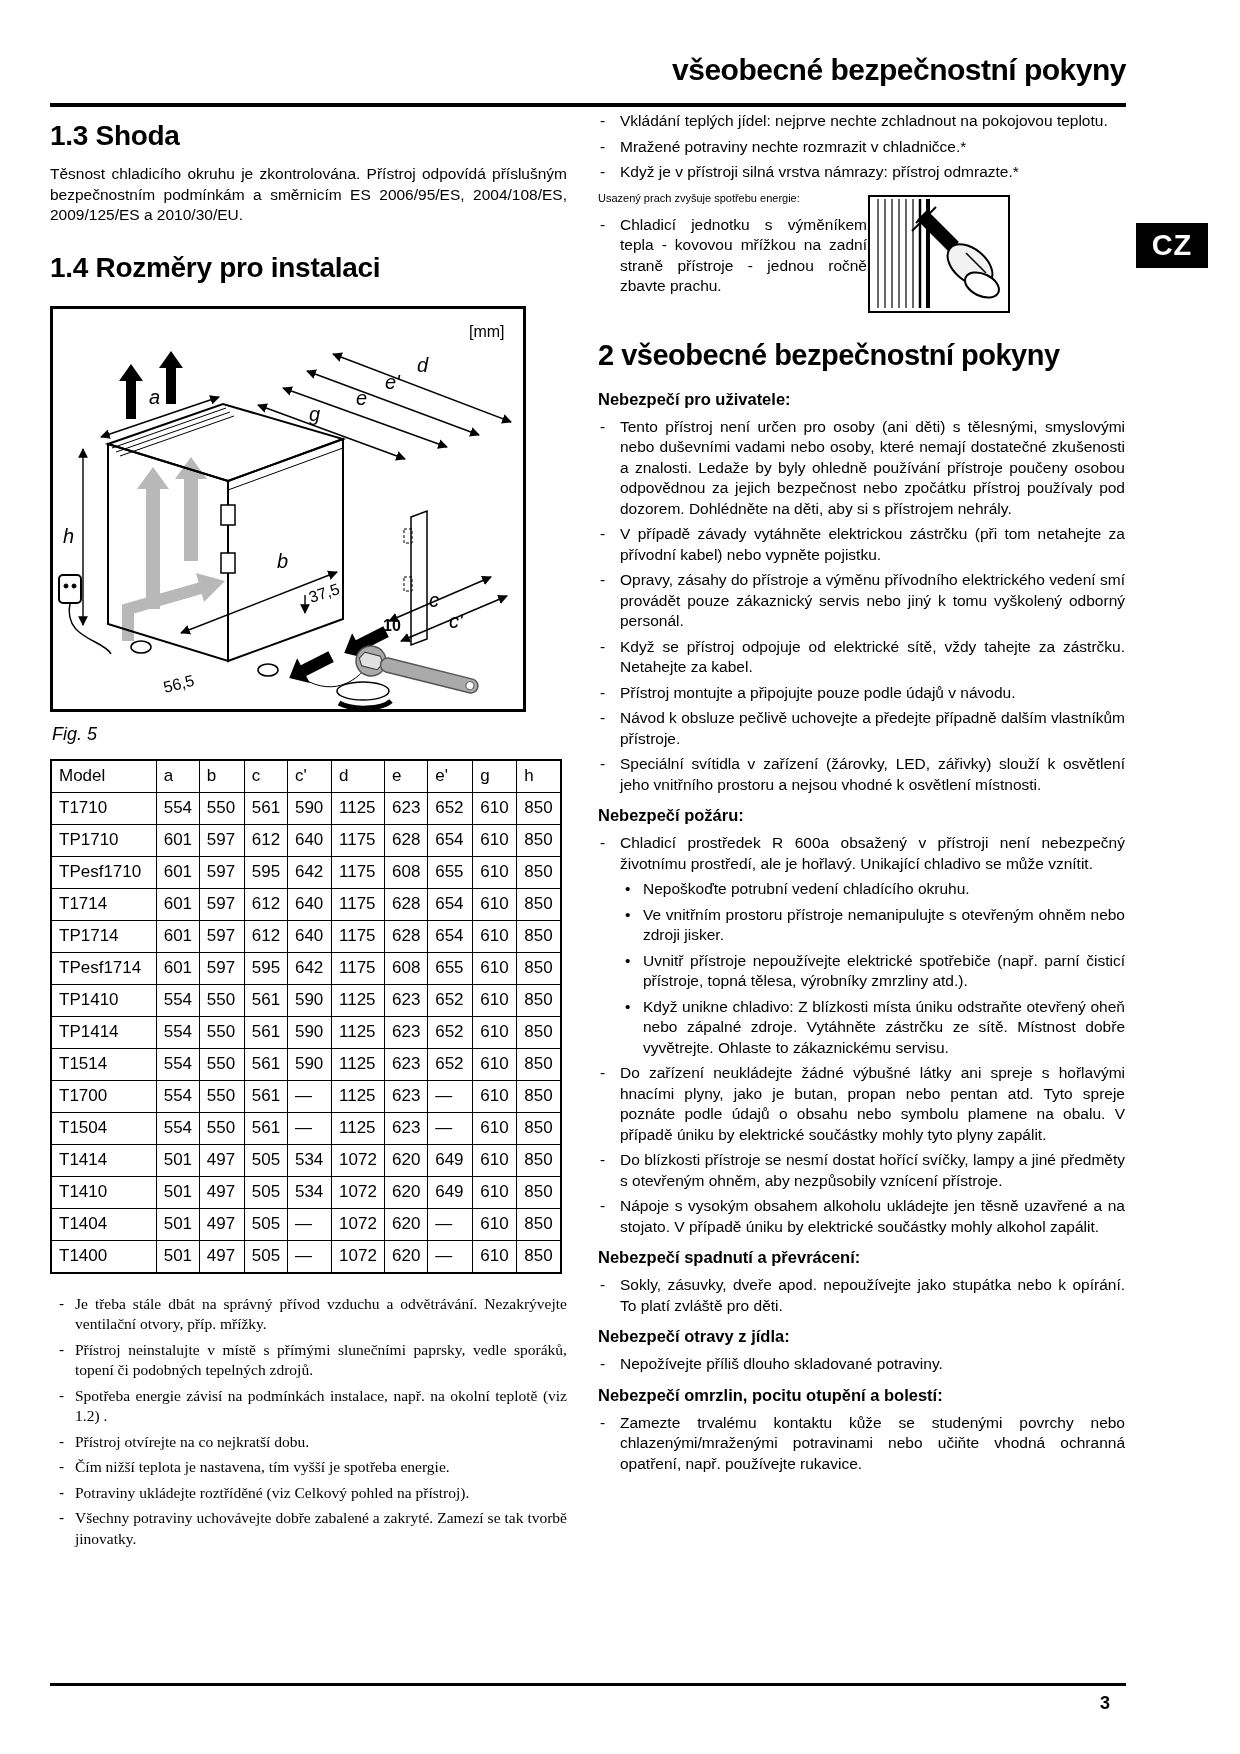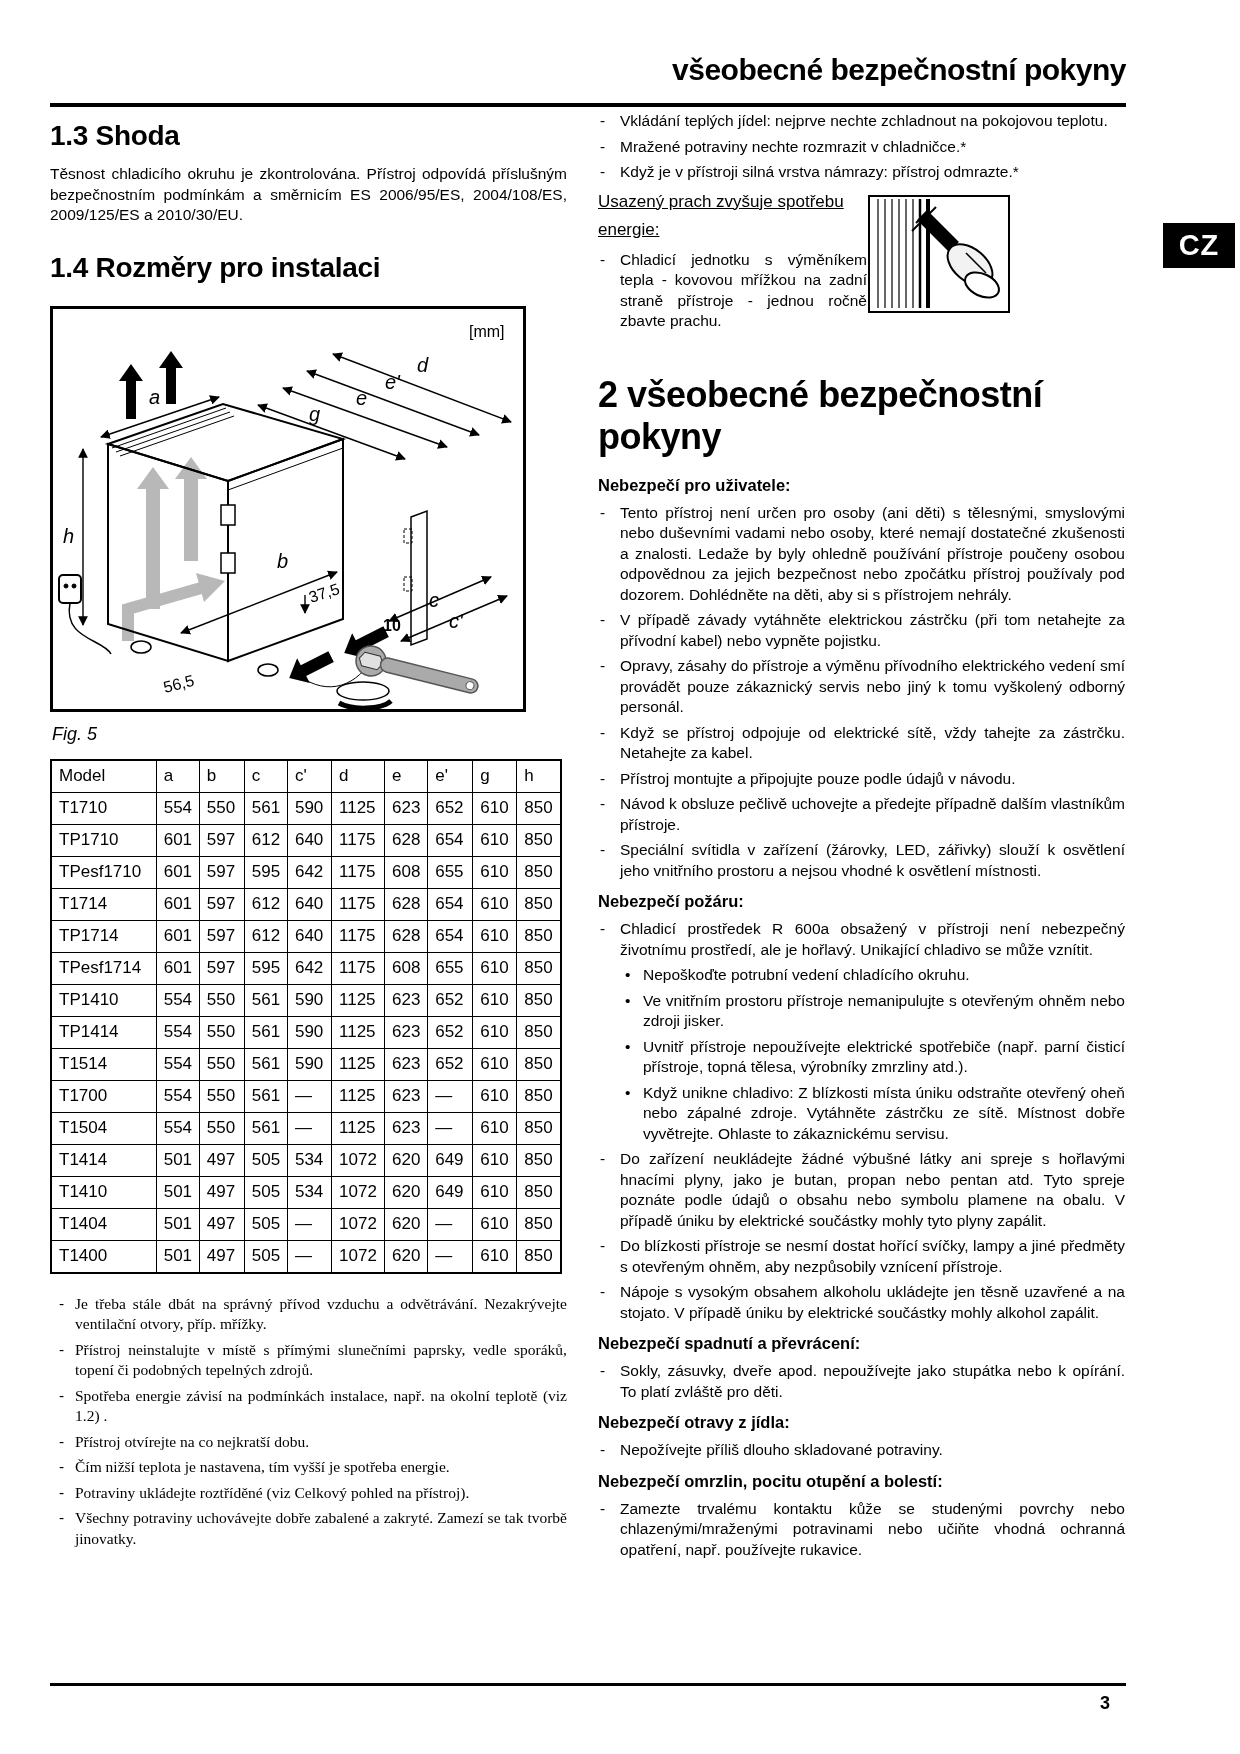--- a/index.html
+++ b/index.html
@@ -1,20 +1,20 @@
 <!DOCTYPE html>
 <html lang="cs"><head>
 <meta charset="utf-8">
 <style>
   html,body{margin:0;padding:0;background:#fff;}
   .page{position:relative;width:1240px;height:1754px;background:#fff;color:#000;
         font-family:"Liberation Sans",sans-serif;overflow:hidden;margin-top:19px;}
   .header-title{position:absolute;top:34px;right:114px;font-size:30px;font-weight:bold;letter-spacing:-0.5px;}
   .header-rule{position:absolute;top:84px;left:50px;width:1076px;height:4px;background:#000;}
-  .cz-badge{position:absolute;left:1163px;top:204px;width:72px;height:45px;background:#000;color:#fff;
+  .cz-badge{position:absolute;left:1136px;top:204px;width:72px;height:45px;background:#000;color:#fff;
             font-size:29px;font-weight:bold;display:flex;align-items:center;justify-content:center;letter-spacing:1px;}
   .footer-rule{position:absolute;top:1664px;left:50px;width:1076px;height:3px;background:#000;}
   .page-number{position:absolute;top:1674px;left:1100px;font-size:18px;font-weight:bold;}
 
   .col-left{position:absolute;left:50px;top:95px;width:517px;}
   .col-right{position:absolute;left:598px;top:92px;width:527px;}
 
   .sec-head{font-size:28px;font-weight:bold;letter-spacing:-0.3px;margin:26px 0 12px 0;}
   .sec-head.first{margin-top:6px;}
   .body-par{font-size:15.5px;line-height:20.5px;text-align:justify;}
@@ -32,22 +32,22 @@
   .energy-list{margin-top:20px;}
   .energy-item{display:flex;font-size:15.5px;line-height:20.5px;margin-bottom:5px;}
   .energy-item .marker{flex:none;width:25px;padding-left:9px;box-sizing:border-box;}
   .energy-item .btext{flex:1;text-align:justify;font-family:Liberation Serif, serif;}
 
   .rc-item{display:flex;font-size:15.5px;line-height:20.5px;margin-bottom:5px;}
   .rc-item .marker{flex:none;width:22px;padding-left:2px;box-sizing:border-box;}
   .rc-item.bullet{padding-left:25px;}
   .rc-item.bullet .marker{width:20px;}
   .rc-item .btext{flex:1;text-align:justify;}
-  .rc-text{font-size:17px;line-height:28px;margin:2px 0 6px 0;text-decoration:underline;}
-  .rc-h2{font-size:36px;font-weight:bold;letter-spacing:-0.5px;margin:42px 0 18px 0;}
+  .rc-text{font-size:11px;line-height:21px;margin:2px 0 6px 0;}
+  .rc-h2{font-size:29px;font-weight:bold;letter-spacing:-0.5px;margin:42px 0 18px 0;}
   .rc-bold{font-size:16.5px;font-weight:bold;margin:11px 0 8px 0;}
   .narrow{margin-right:258px;}
   .brush-figure{position:absolute;left:270px;top:84px;width:142px;height:118px;border:2.5px solid #000;
                 box-sizing:border-box;background:#fff;}
 </style>
 </head>
 <body>
 
 <div class="page">
 

